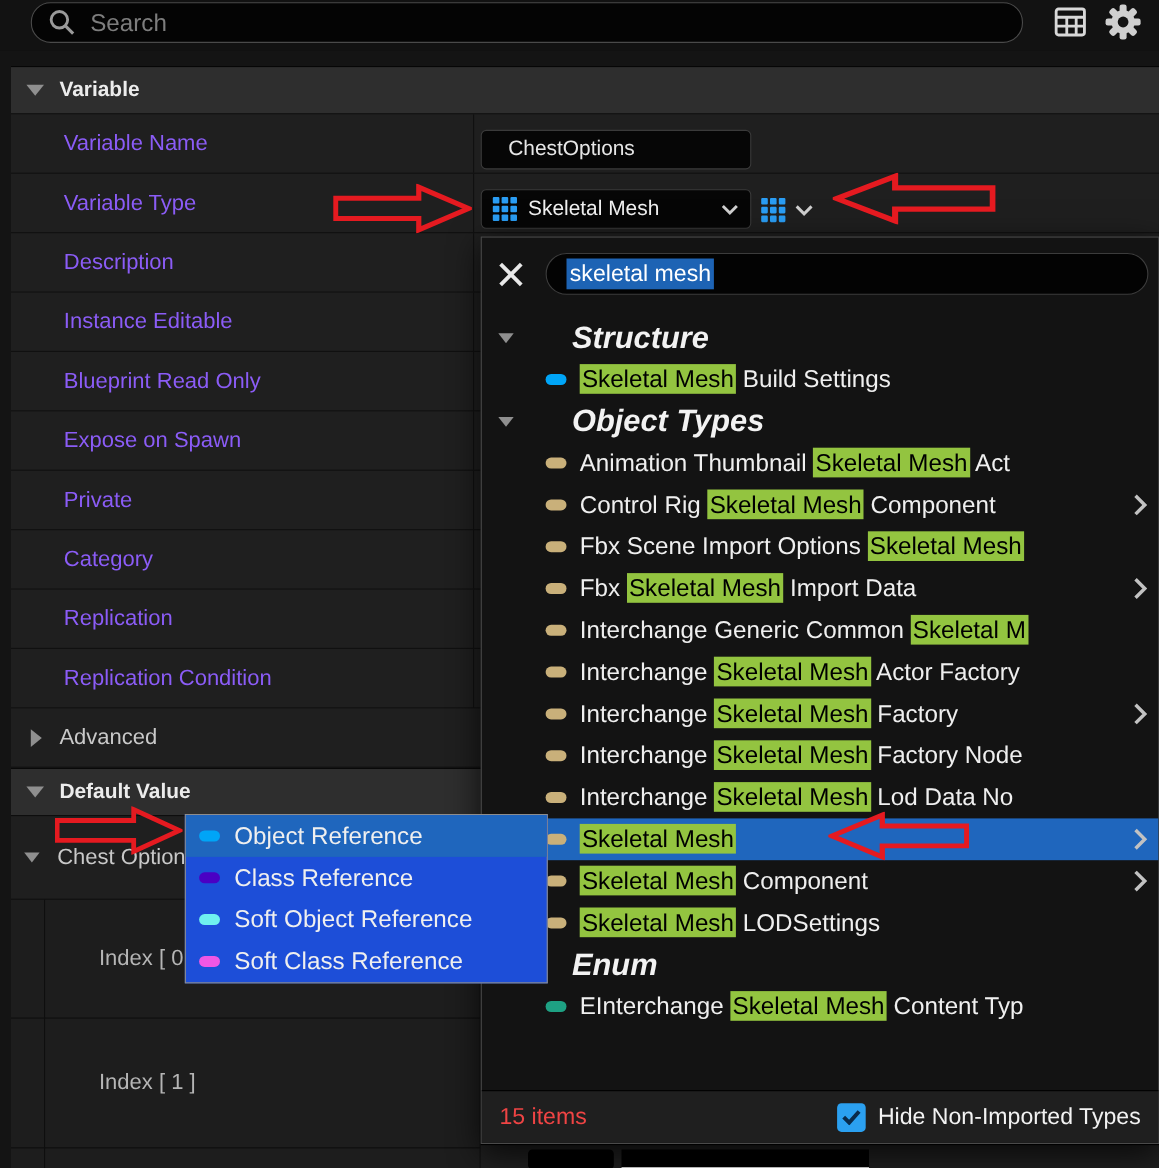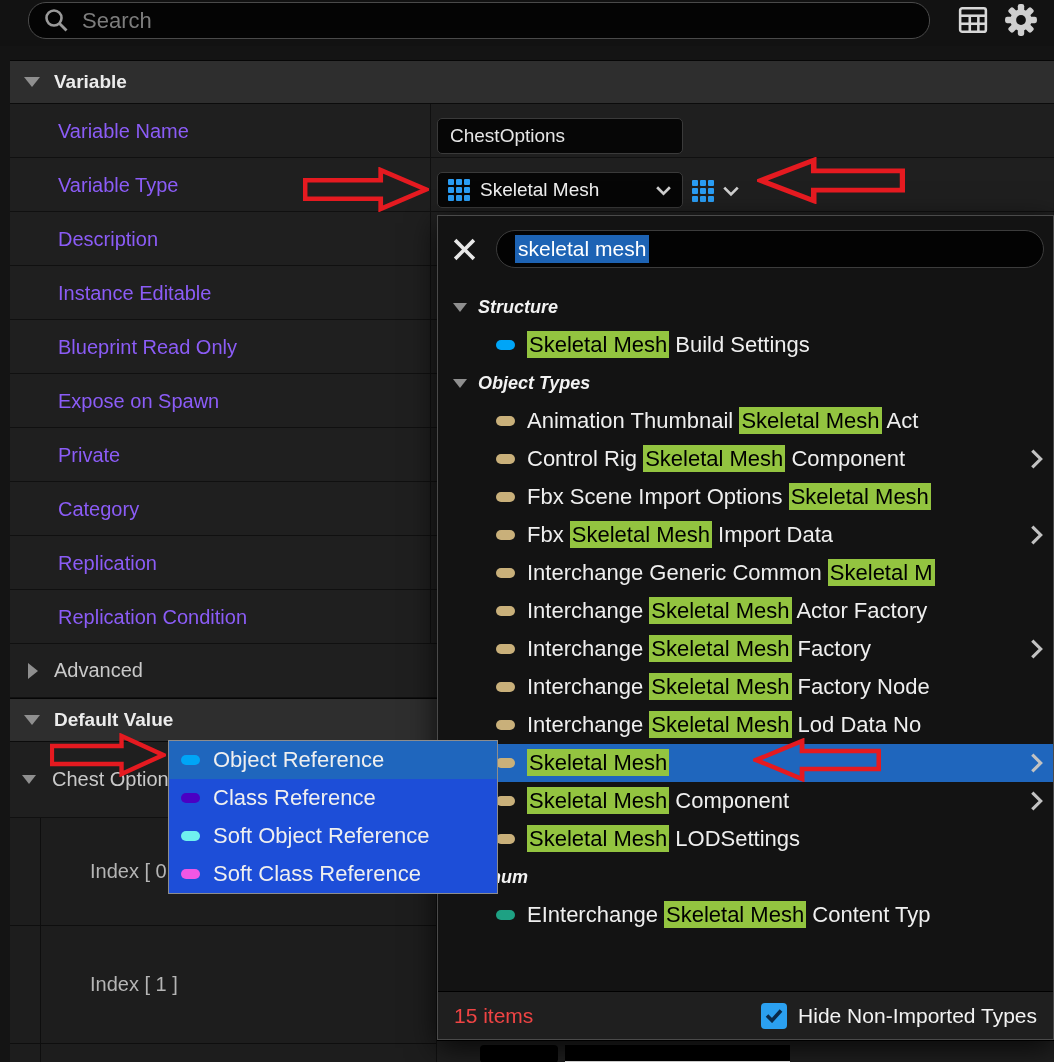--- a/index.html
+++ b/index.html
@@ -53,21 +53,21 @@
 
   .bottom-strip { position:absolute; left:437px; top:1040px; width:617px; height:22px;
                   background:#1f1f1f; border-top:1px solid #000; }
   .bs-box1 { position:absolute; left:43px; top:4px; width:78px; height:18px; background:#000; border-radius:4px; }
   .bs-box2 { position:absolute; left:128px; top:4px; width:225px; height:18px; background:#000;
              border-bottom:2px solid #e8e8e8; }
 
   
   .value-input { position:absolute; left:437px; top:118px; width:246px; height:36px; z-index:1;
                  background:#060606; border:1px solid #3a3a3a; border-radius:5px;
-                 display:flex; align-items:center; padding-left:12px; color:#e6e6e6; font-size:19px; }
+                 display:flex; align-items:center; padding-left:24px; color:#e6e6e6; font-size:19px; }
   .type-combo { position:absolute; left:437px; top:172px; width:246px; height:36px; z-index:1;
                 background:#060606; border:1px solid #3a3a3a; border-radius:5px;
                 display:flex; align-items:center; padding:0 10px; gap:10px; color:#f0f0f0; font-size:19px; }
   .type-combo .chev { margin-left:auto; }
   .container-combo { position:absolute; left:692px; top:176px; height:30px; z-index:1;
                      display:flex; align-items:center; gap:8px; }
   .grid-icon { display:inline-grid; grid-template-columns:repeat(3,6px); grid-auto-rows:6px; gap:2px; flex:none; }
   .grid-icon i { background:#2a9df4; border-radius:1px; }
 
   
@@ -76,21 +76,21 @@
   .tp-close { position:absolute; left:14px; top:21px; }
   .tp-search { position:absolute; left:58px; top:14px; width:548px; height:38px; background:#030303;
                border:1px solid #3c3c3c; border-radius:19px; display:flex; align-items:center;
                padding-left:18px; font-size:21px; }
   .tp-search-text { background:var(--search-sel); color:#fff; padding:2px 3px; }
   .tp-list { position:absolute; left:0; top:72px; width:615px; }
   .tp-row { height:38px; display:flex; align-items:center; position:relative;
             white-space:nowrap; overflow:hidden; }
   .tp-row.selected { background:var(--sel); }
   .tp-cat { gap:11px; padding-left:15px; }
-  .tp-cat-label { font-weight:bold; font-style:italic; color:#f2f2f2; font-size:18px; }
+  .tp-cat-label { font-weight:bold; font-style:italic; color:#f2f2f2; font-size:28px;margin-left:42px; }
   .tp-item { padding-left:58px; gap:12px; font-size:22px; color:#efefef; }
   .pill { width:19px; height:10px; border-radius:5px; flex:none; }
   .hl { background:var(--hl); color:#000; padding:1px 2px; }
   .tp-chevron { position:absolute; right:10px; top:50%; transform:translateY(-50%); }
   .tp-footer { position:absolute; left:0; bottom:0; width:615px; height:48px; background:#1f1f1f;
                border-top:1px solid #000; display:flex; align-items:center; padding:0 16px; }
   .tp-count { color:#ef4444; font-size:21px; }
   .tp-footer-right { margin-left:auto; display:flex; align-items:center; gap:11px; }
   .cb-label { color:#f2f2f2; font-size:21px; }
   .checkbox { width:26px; height:26px; border-radius:4px; background:#2ba0f0;

